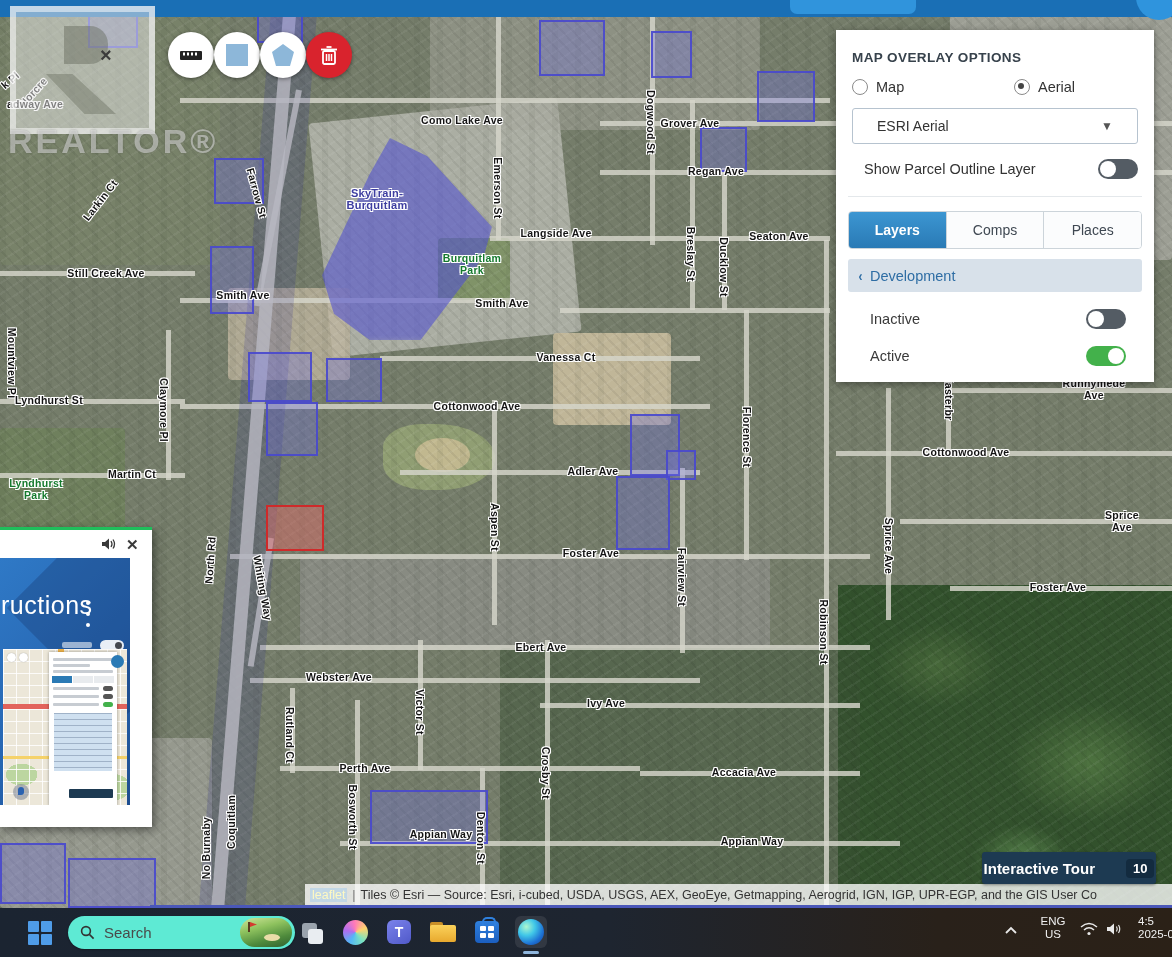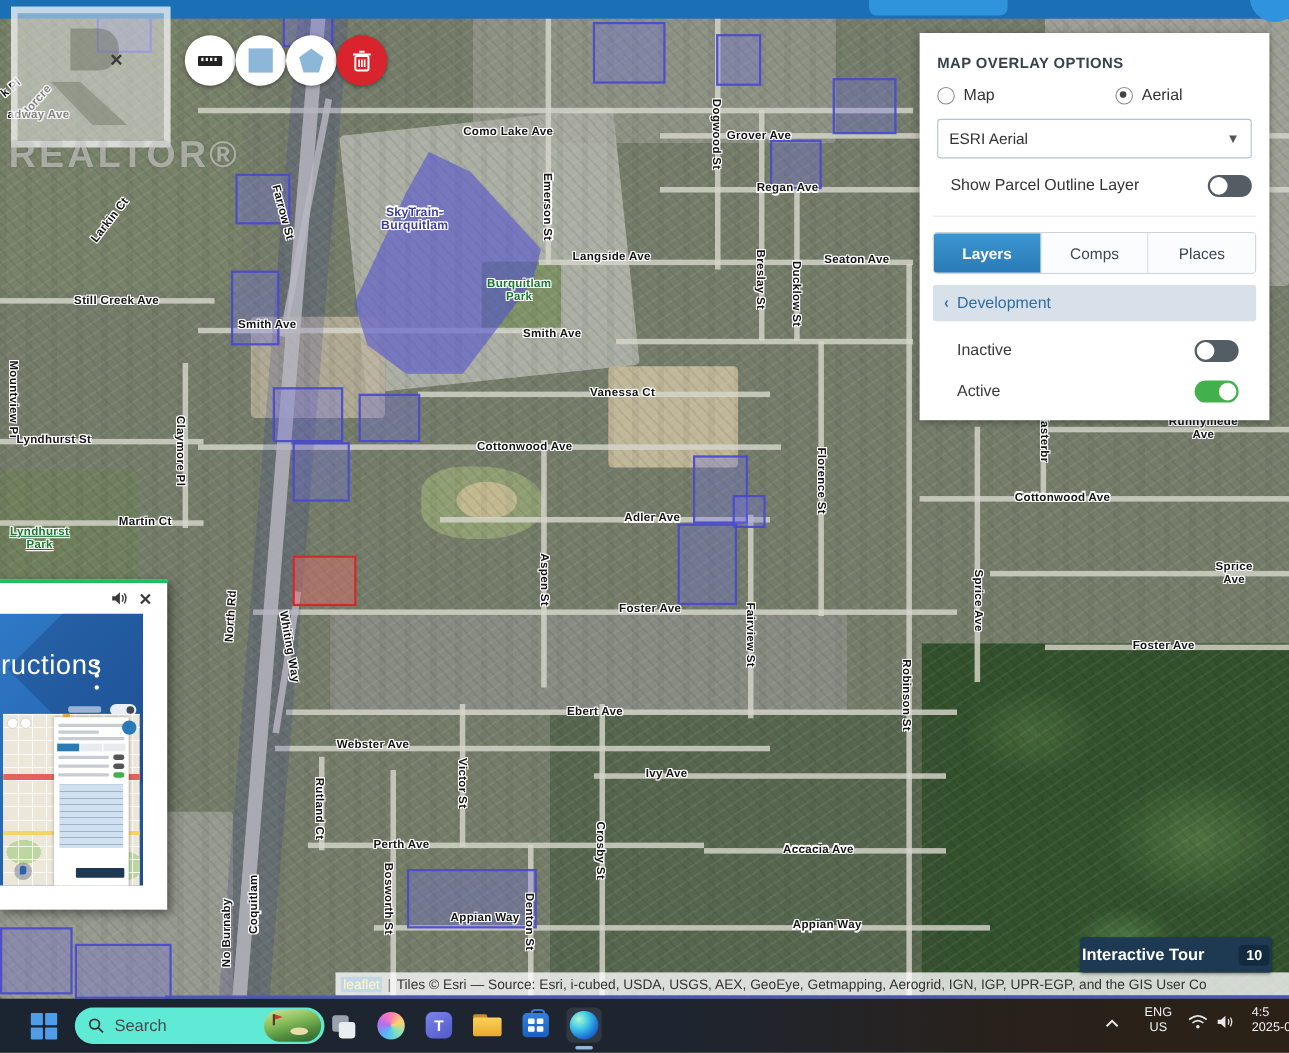--- a/index.html
+++ b/index.html
@@ -49,21 +49,21 @@
   
   .panel{position:absolute;left:836px;top:30px;width:318px;z-index:48;background:#fff;
      box-shadow:0 2px 8px rgba(0,0,0,.4);padding:0 0 16px 0;}
   .panel h1{margin:0;padding:20px 16px 14px 16px;font-size:13.5px;font-weight:bold;color:#37424c;letter-spacing:.4px;}
   .radios{display:flex;padding:0 16px;align-items:center;}
   .radio{display:flex;align-items:center;gap:8px;font-size:14.5px;color:#333;cursor:pointer;}
   .radio:first-child{width:162px;}
   .rdot{width:14px;height:14px;border-radius:50%;border:1px solid #8a8a8a;background:#fff;position:relative;}
   .rdot.sel::after{content:"";position:absolute;left:3px;top:3px;width:6px;height:6px;border-radius:50%;background:#444;}
   .select{margin:13px 16px 0 16px;height:34px;border:1px solid #b6c3cf;border-radius:3px;display:flex;
-     align-items:center;padding:0 10px;font-size:14px;color:#333;cursor:pointer;background:#fff;}
+     align-items:center;padding:0 24px;font-size:14px;color:#333;cursor:pointer;background:#fff;}
   .select .chev{margin-left:auto;color:#555;font-size:12px;}
   .trow{display:flex;align-items:center;padding:0 16px 0 28px;margin-top:15px;}
   .trow .lbl{font-size:14.5px;color:#333;}
   .toggle{margin-left:auto;width:40px;height:20px;border-radius:10px;background:#545c64;position:relative;cursor:pointer;}
   .toggle::after{content:"";position:absolute;left:2px;top:2px;width:16px;height:16px;border-radius:50%;background:#fff;}
   .toggle.on{background:#43b14b;}
   .toggle.on::after{left:auto;right:2px;}
   .sep{border-top:1px solid #e4e8eb;margin:17px 12px 0 12px;}
   .tabs{display:flex;margin:14px 12px 0 12px;border:1px solid #ccd4da;border-radius:4px;overflow:hidden;height:36px;}
   .tab{flex:1;display:flex;align-items:center;justify-content:center;font-size:14px;color:#3f4852;
@@ -311,21 +311,21 @@
       <div class="mlabel" style="left: 481px; top: 838px; transform: translate(-50%, -50%) rotate(90deg);">Denton St</div>
       <div class="mlabel" style="left: 441px; top: 834px; transform: translate(-50%, -50%);">Appian Way</div>
       <div class="mlabel" style="left: 752px; top: 841px; transform: translate(-50%, -50%);">Appian Way</div>
       <div class="mlabel" style="left: 606px; top: 703px; transform: translate(-50%, -50%);">Ivy Ave</div>
       <div class="mlabel" style="left: 744px; top: 772px; transform: translate(-50%, -50%);">Accacia Ave</div>
       <div class="mlabel" style="left: 824px; top: 632px; transform: translate(-50%, -50%) rotate(90deg);">Robinson St</div>
       <div class="mlabel" style="left: 231px; top: 822px; transform: translate(-50%, -50%) rotate(-90deg);">Coquitlam</div>
       <div class="mlabel" style="left: 206px; top: 848px; transform: translate(-50%, -50%) rotate(-90deg);">No Burnaby</div>
       <div class="mlabel" style="left: 210px; top: 560px; transform: translate(-50%, -50%) rotate(-86deg);">North Rd</div>
       <div class="mlabel" style="left: 49px; top: 400px; transform: translate(-50%, -50%);">Lyndhurst St</div>
-      <div class="mlabel park" style="left: 36px; top: 489px; transform: translate(-50%, -50%); text-decoration: underline;">Lyndhurst
+      <div class="mlabel park" style="left: 36px; top: 489px; transform: translate(-50%, -50%);">Lyndhurst
 Park</div>
       <div class="mlabel" style="left: 132px; top: 474px; transform: translate(-50%, -50%);">Martin Ct</div>
       <div class="mlabel" style="left: 1094px; top: 389px; transform: translate(-50%, -50%);">Runnymede Ave</div>
       <div class="mlabel" style="left: 966px; top: 452px; transform: translate(-50%, -50%);">Cottonwood Ave</div>
       <div class="mlabel" style="left: 889px; top: 546px; transform: translate(-50%, -50%) rotate(90deg);">Sprice Ave</div>
       <div class="mlabel" style="left: 1122px; top: 521px; transform: translate(-50%, -50%);">Sprice Ave</div>
       <div class="mlabel" style="left: 1058px; top: 587px; transform: translate(-50%, -50%);">Foster Ave</div>
       <div class="mlabel" style="left: 949px; top: 398px; transform: translate(-50%, -50%) rotate(90deg);">Easterbr</div>
     </div>
 </div>

